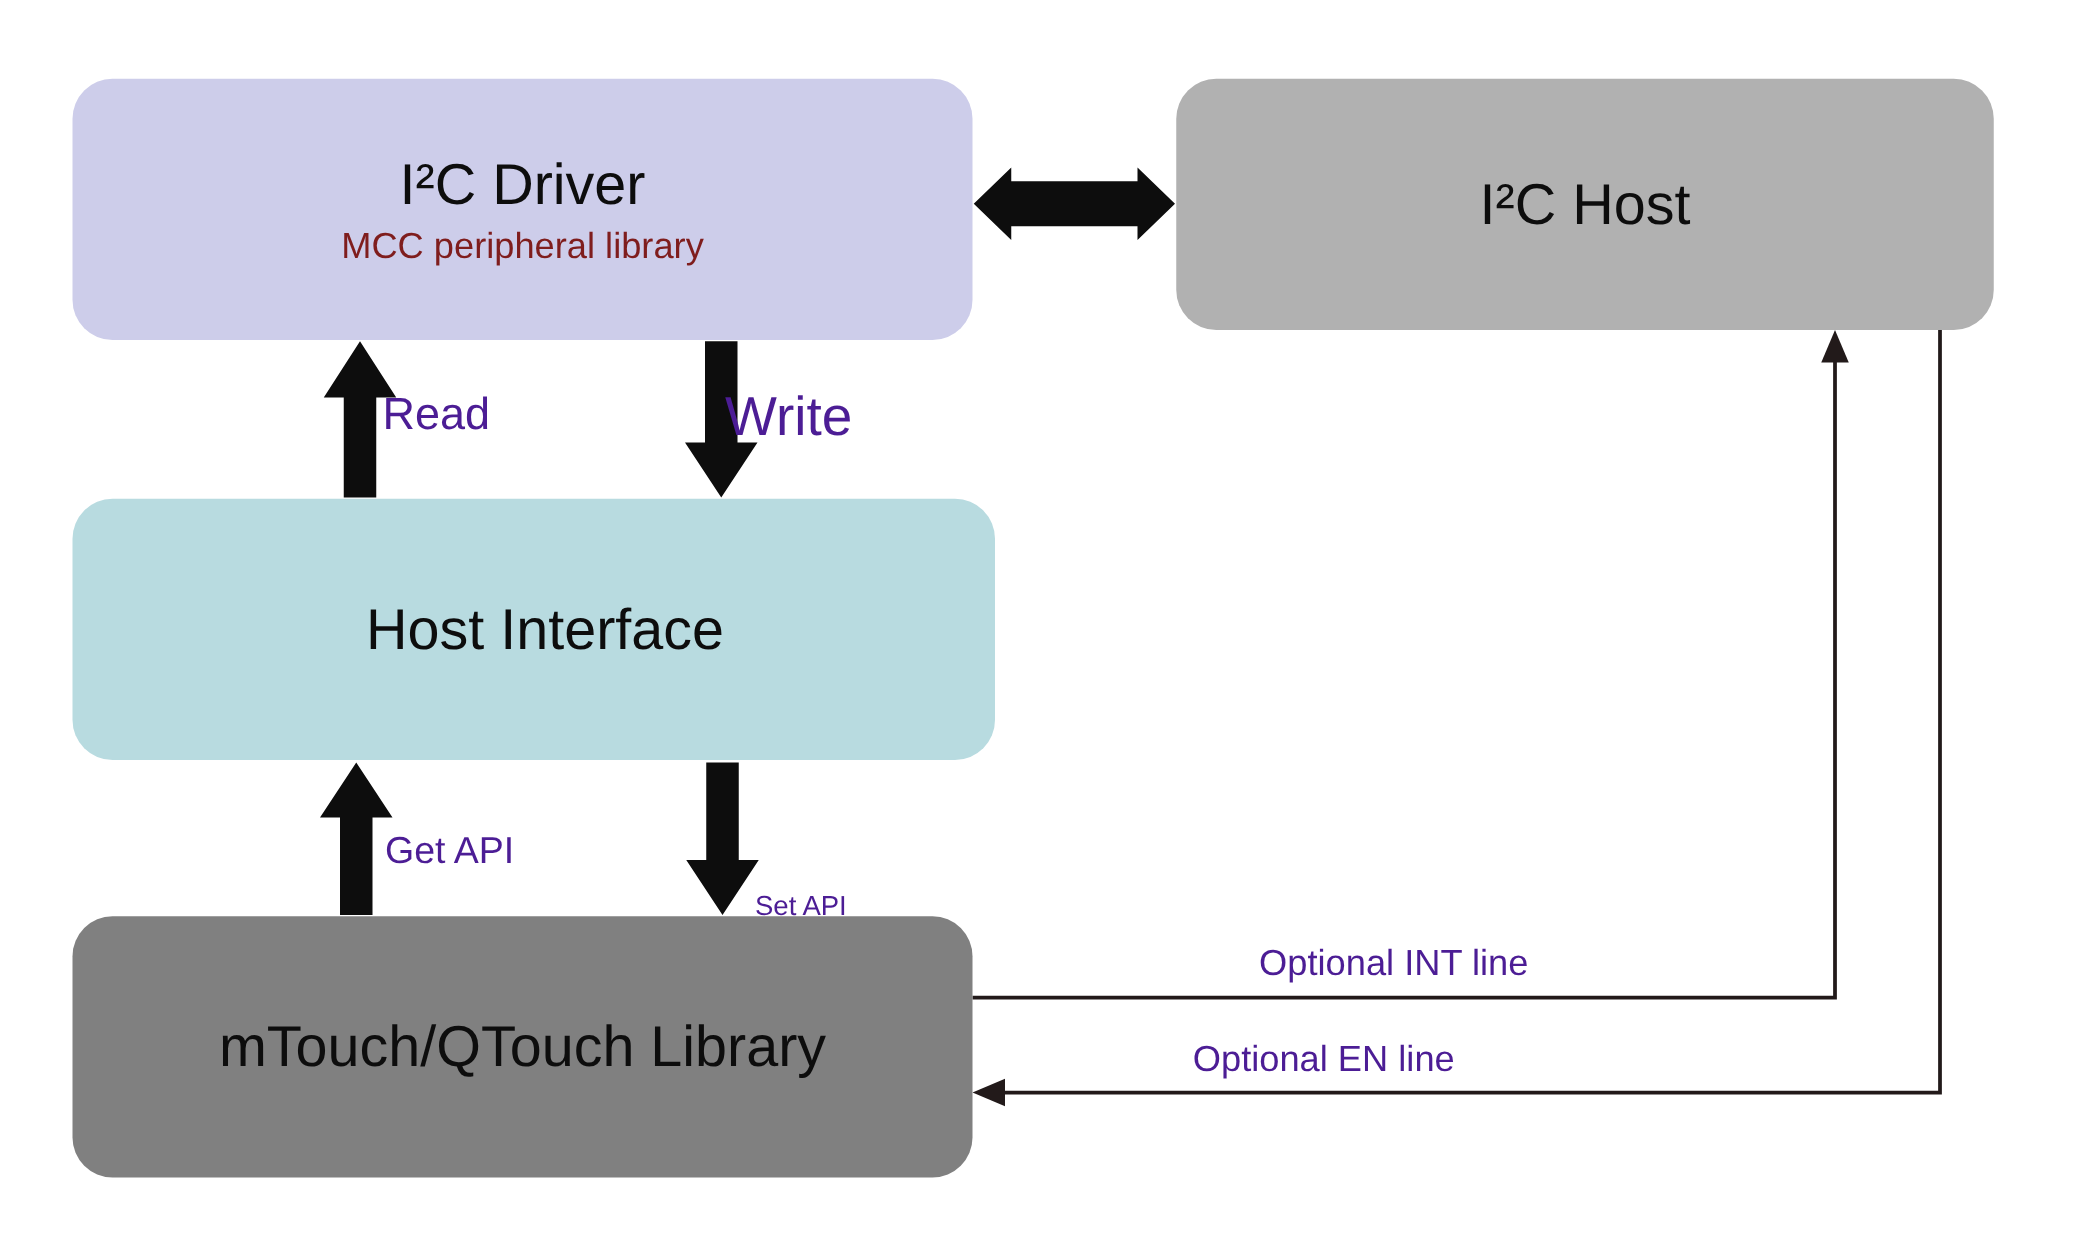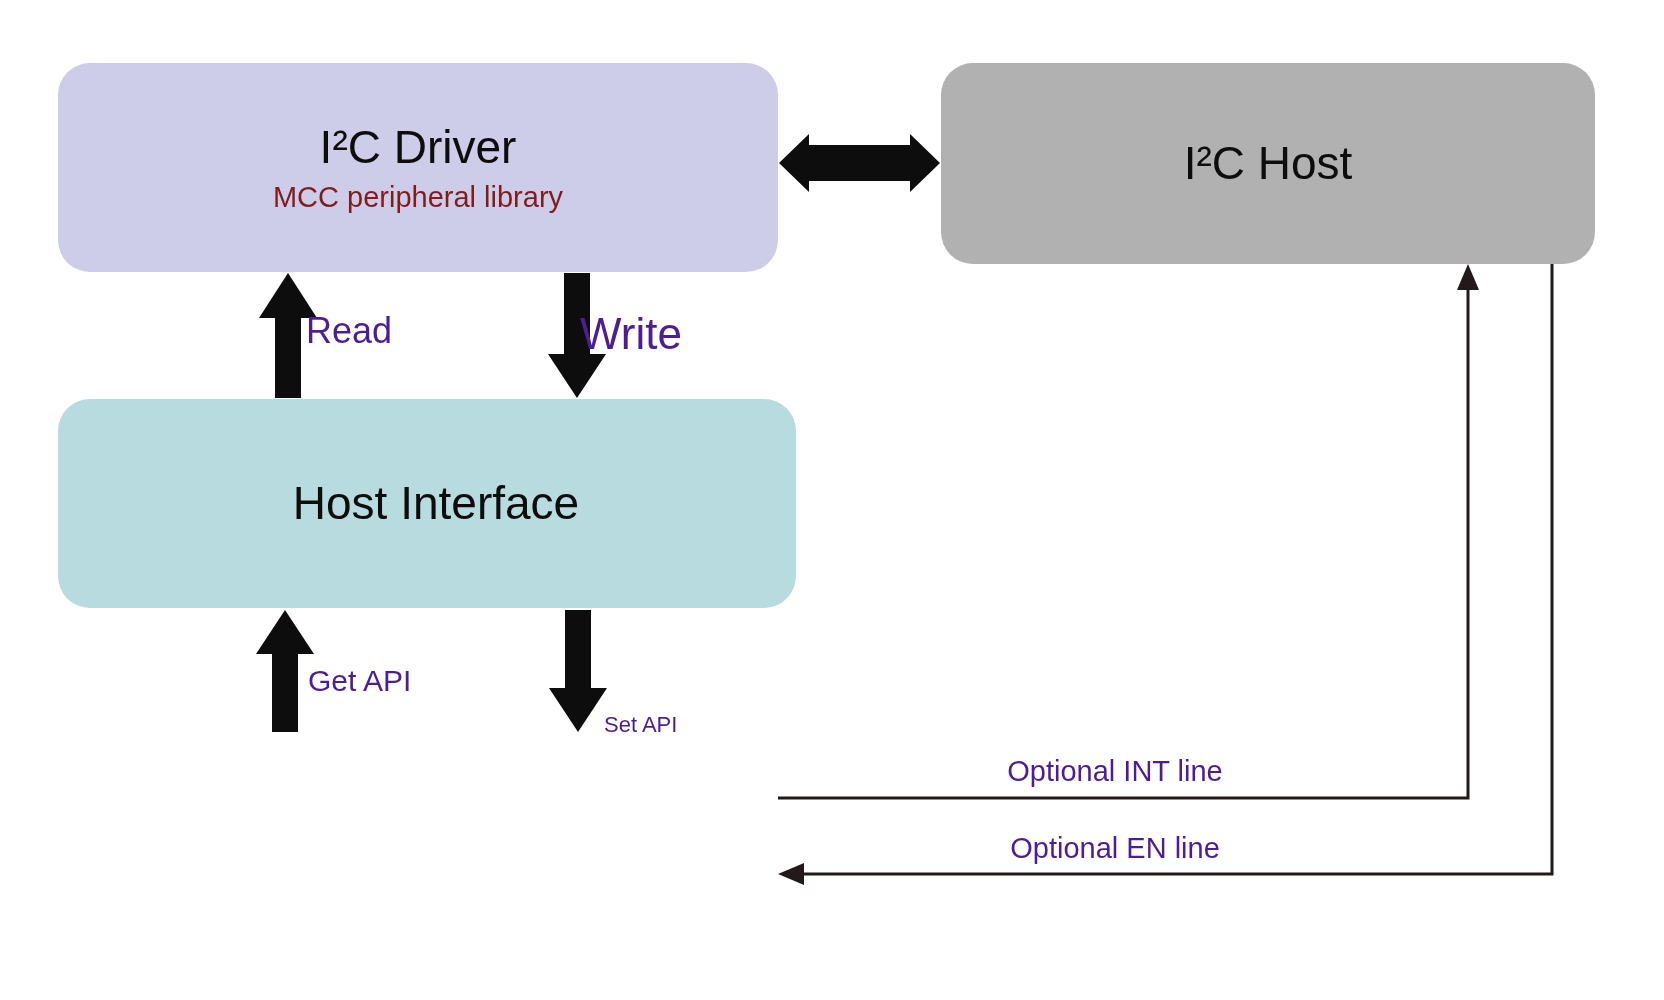--- a/index.html
+++ b/index.html
@@ -37,21 +37,21 @@
   .arrow-label {
     position: absolute;
     white-space: nowrap;
     color: #4c1d95;
   }
   .label-read    { left: 306px; top: 310px; font-size: 36px; }
   .label-write   { left: 580px; top: 309px; font-size: 44px; }
   .label-get-api { left: 308px; top: 664px; font-size: 30px; }
   .label-set-api { left: 604px; top: 664px; font-size: 22px; margin-top: 48px; }
   .label-int     { left: 1115px; top: 755px; font-size: 29px; transform: translateX(-50%); }
-  .label-en      { left: 1115px; top: 832px; font-size: 29px; transform: translateX(-50%); }
+  .label-en      { left: 1059px; top: 832px; font-size: 29px; transform: translateX(-50%); }
 </style>
 </head>
 <body>
 
 <div class="canvas">
 
   <svg class="arrow-layer" viewBox="0 0 1664 1000" xmlns="http://www.w3.org/2000/svg">
 
     <polygon points="779,163 809,134 809,145 910,145 910,134 940,163 910,192 910,181 809,181 809,192" fill="#0d0d0d"></polygon>
 
@@ -76,20 +76,23 @@
   </div>
 
   <div class="block block-i2c-host" style="background-color: rgb(177, 177, 177);">
     <div class="title">I²C Host</div>
   </div>
 
   <div class="block block-host-interface" style="background-color: rgb(184, 219, 224);">
     <div class="title">Host Interface</div>
   </div>
 
+  <div class="block block-mtouch" style="background-color: rgb(128, 128, 128);">
+    <div class="title">mTouch/QTouch Library</div>
+  </div>
 
   <div class="arrow-label label-read">Read</div>
   <div class="arrow-label label-write">Write</div>
   <div class="arrow-label label-get-api">Get API</div>
   <div class="arrow-label label-set-api">Set API</div>
   <div class="arrow-label label-int">Optional INT line</div>
   <div class="arrow-label label-en">Optional EN line</div>
 
 </div>
 

